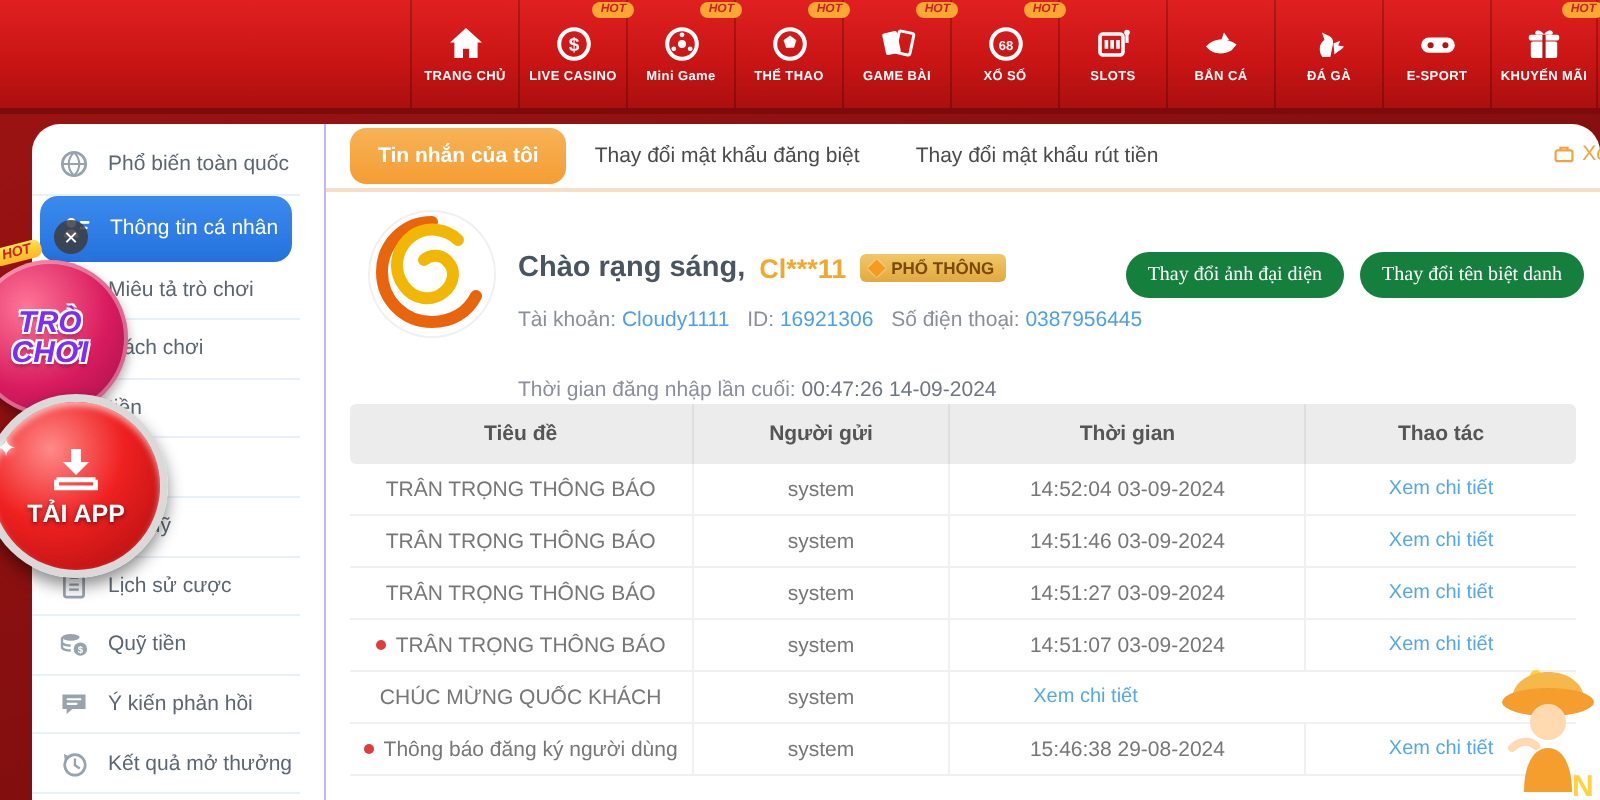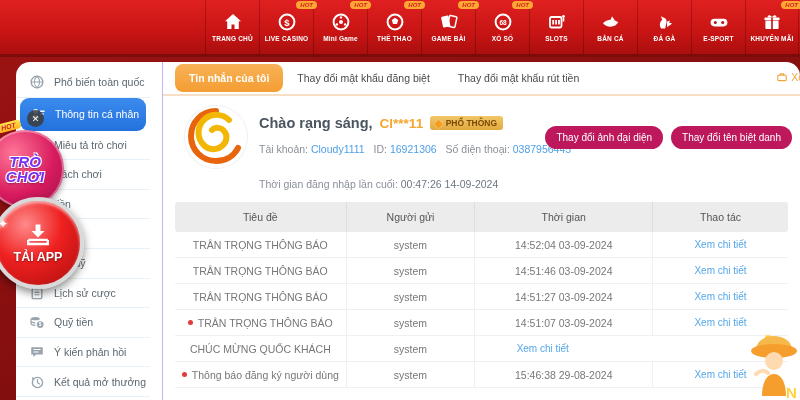--- a/index.html
+++ b/index.html
@@ -42,39 +42,39 @@
   .tab { font-size:10.5px; color:#4a4a4a; padding:8px 14px; cursor:pointer; white-space:nowrap; }
   .tab.active { background:linear-gradient(180deg,#f8b256,#f49d33); color:#fff; border-radius:8px; font-weight:bold; }
   .tab-action { position:absolute; right:-4px; top:9px; display:flex; align-items:center; gap:3px;
                 color:#f0a43c; font-size:10.5px; cursor:pointer; }
   .tab-action svg { width:12px; height:12px; }
 
   
   .profile { position:relative; height:102px; }
   .avatar { position:absolute; left:22px; top:10px; width:62px; height:62px; border-radius:50%; overflow:hidden;
             box-shadow:0 0 0 1px #f0f0f0; }
-  .pinfo { position:absolute; left:96px; top:19px; }
+  .pinfo { position:absolute; left:96px; top:30px; }
   .line1 { display:flex; align-items:center; gap:7px; }
   .greet { font-size:14.5px; font-weight:bold; color:#4a5560; }
   .uname { font-size:13.5px; font-weight:bold; color:#f5a62d; }
   .level { display:flex; align-items:center; height:14px; background:linear-gradient(180deg,#f1c768,#e2a93f);
            border-radius:3px; padding:0 6px 0 4px; font-size:8.5px; font-weight:bold; color:#7a4a00; gap:3px; }
   .diamond { color:#f59b1d; font-size:11px; line-height:1; text-shadow:0 0 1px #fff; }
   .line2 { margin-top:12px; font-size:10.5px; color:#8a8f99; }
   .line2 .val { color:#4da0e8; text-decoration:none; margin-right:6px; }
   .line3 { margin-top:23px; font-size:10.5px; color:#8a8f99; }
   .line3 .val2 { color:#6f7680; }
   .pbtns { position:absolute; right:8px; top:30px; display:flex; gap:8px; }
-  .blue-btn { background:#be185d; color:#fff; border:none; border-radius:12px; height:23px; padding:0 11px;
-              font-size:10px; font-family:Liberation Sans, sans-serif; cursor:pointer; white-space:nowrap; }
+  .blue-btn { background:#15803d; color:#fff; border:none; border-radius:12px; height:23px; padding:0 11px;
+              font-size:10px; font-family:Liberation Serif, serif; cursor:pointer; white-space:nowrap; }
 
   
   .table { margin:4px 12px 0 12px; }
   .thead { display:flex; background:#ececec; border-radius:3px; height:30px; }
-  .th { display:flex; align-items:center; justify-content:center; font-size:10.5px; font-weight:normal; color:#555;
+  .th { display:flex; align-items:center; justify-content:center; font-size:10.5px; font-weight:bold; color:#555;
         border-right:1px solid #dedede; }
   .th:last-child { border-right:none; }
   .trow { display:flex; height:26px; border-bottom:1px solid #f0f0f0; }
   .td { display:flex; align-items:center; justify-content:center; font-size:10.5px; color:#777;
         border-right:1px solid #f0f0f0; white-space:nowrap; overflow:hidden; }
   .td:last-child { border-right:none; }
   .c0 { width:28%; } .c1 { width:21%; } .c2 { width:29%; } .c3 { width:22%;text-align:right; }
   .dot { width:5px; height:5px; border-radius:50%; background:#e23b3b; margin-right:5px; display:none; }
   .trow.unread .dot { display:inline-block; }
   .detail-link { color:#54a7ea; font-size:10px; text-decoration:none; cursor:pointer; }

